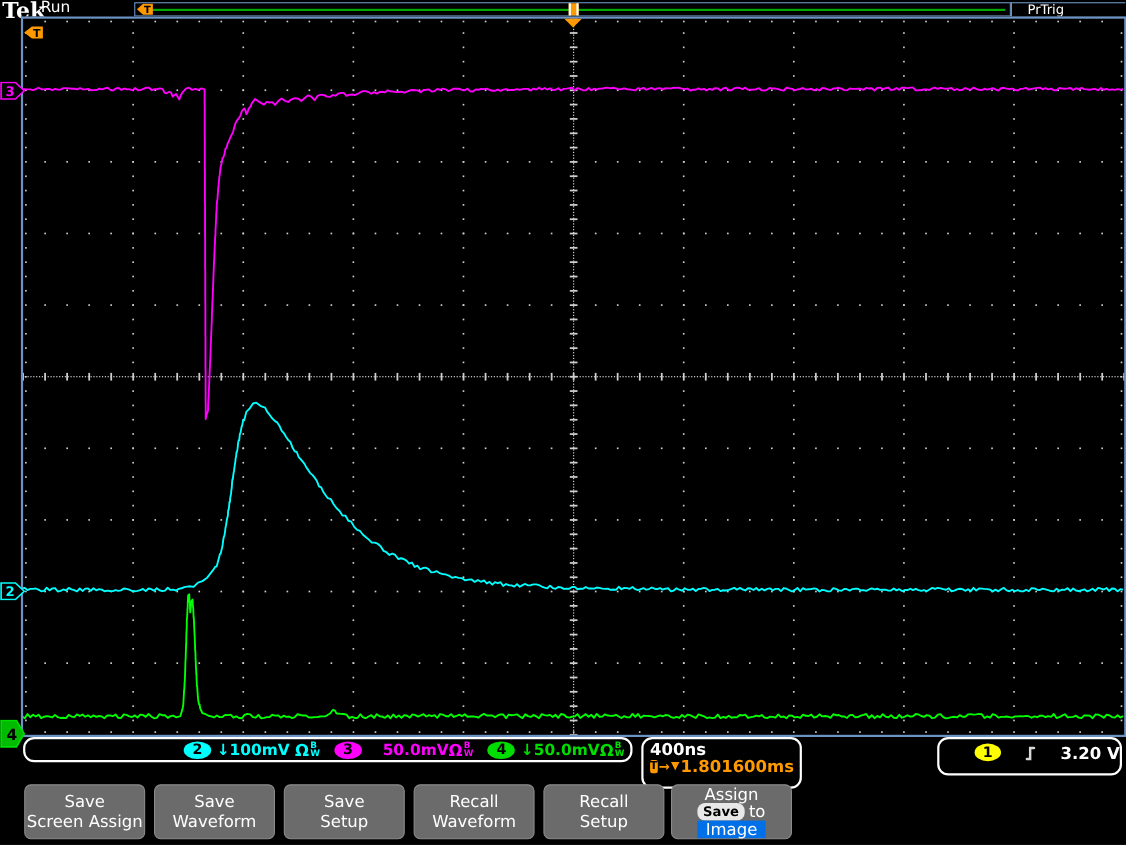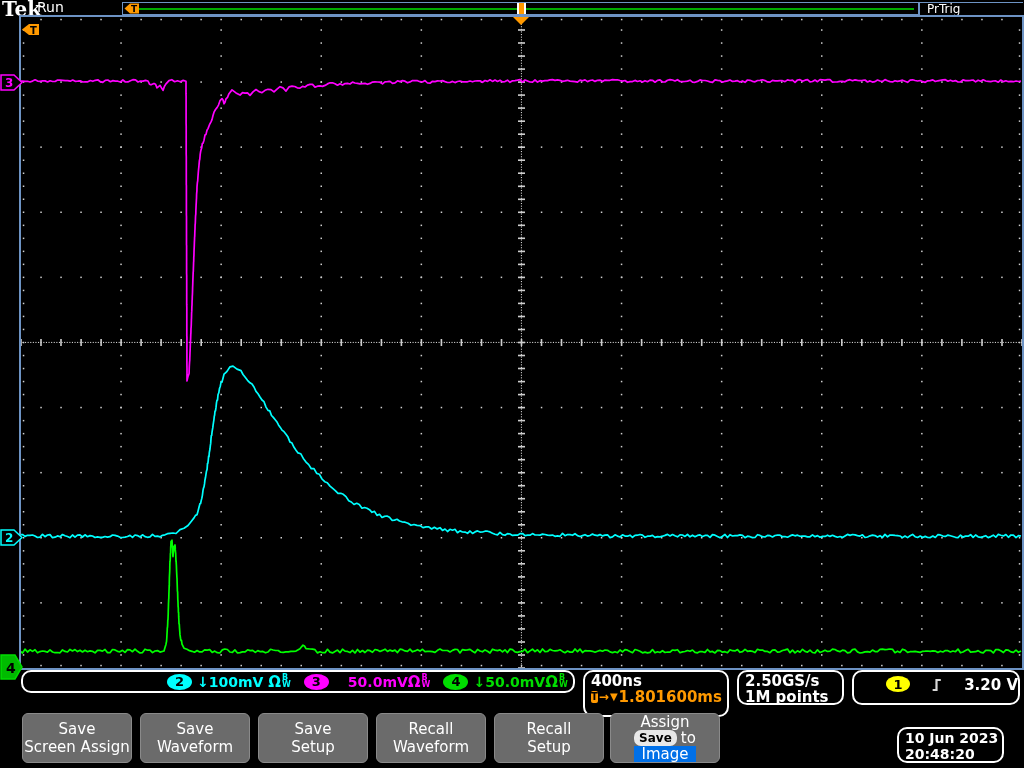--- a/index.html
+++ b/index.html
@@ -6,21 +6,21 @@
   #screen{position:relative;width:1024px;height:768px;background:#000;overflow:hidden;
           font-family:"DejaVu Sans",sans-serif;-webkit-font-smoothing:none;}
   .abs{position:absolute;}
   
   #tek-logo{left:2px;top:-3px;color:#fff;font-family:"DejaVu Serif",serif;font-weight:bold;font-size:20px;}
   #run-status{left:37px;top:-1px;color:#fff;font-size:14px;}
   #record-bar{left:122px;top:2px;width:797px;height:13px;border:1px solid #6d93c4;background:#000;box-sizing:border-box;}
   #record-line{position:absolute;left:8px;top:5px;width:783px;height:2px;background:#00aa00;}
   #record-trig{position:absolute;left:1px;top:0px;}
   #window-marker{position:absolute;left:394px;top:0px;width:5px;height:11px;background:#ff9900;border-left:2px solid #fff;border-right:2px solid #fff;}
-  #prtrig-box{left:919px;top:2px;width:104px;height:14px;border:1px solid #6d93c4;border-right:none;box-sizing:border-box;color:#fff;font-size:12px;line-height:12px;padding-left:7px;}
+  #prtrig-box{left:919px;top:2px;width:104px;height:14px;border:1px solid #6d93c4;border-right:none;box-sizing:border-box;color:#fff;font-size:12px;line-height:12px;padding-left:14px;}
   
   #graticule{left:19px;top:15px;width:1005px;height:655px;border:2px solid #6d93c4;box-sizing:border-box;background:#000;}
   #waveform-svg{position:absolute;left:0;top:0;}
   #expansion-triangle{left:513px;top:17px;width:0;height:0;border-left:8px solid transparent;border-right:8px solid transparent;border-top:8px solid #ff9900;}
   #trig-offscreen{left:21px;top:23px;}
   #ch3-marker{left:0px;top:74px;}
   #ch2-marker{left:0px;top:529px;}
   #ch4-marker{left:0px;top:654px;}
   
   .rbox{border:2px solid #fff;border-radius:10px;box-sizing:border-box;background:#000;}
@@ -1847,24 +1847,20 @@
   <div class="abs rbox" id="timebase-box">
     <div id="tb-scale">400ns</div>
     <div id="tb-delay-row">
       <span id="tb-badge">T</span>
       <span id="tb-arrow">→</span>
       <span id="tb-marker">▼</span>
       <span>1.801600ms</span>
     </div>
   </div>
 
-  <div class="abs rbox" id="acq-box">
-    <div>2.50GS/s</div>
-    <div>1M points</div>
-  </div>
 
   <div class="abs rbox" id="trigger-box">
     <div id="trig-badge">1</div>
     <svg id="trig-slope" width="12" height="16">
       <path d="M1.5,13 L4.5,13 L4.5,3 L8,3" stroke="#d8d8d8" stroke-width="2.2" fill="none" stroke-linecap="round"></path>
     </svg>
     <span id="trig-level">3.20 V</span>
   </div>
 
   <div class="menu-btn" style="left:22px">
@@ -1889,18 +1885,14 @@
   </div>
   <div class="menu-btn" id="assign-btn" style="left:610px">
     <span>Assign</span>
     <span class="inline-row">
       <span id="assign-save">Save</span>
       <span>to</span>
     </span>
     <span id="assign-target">Image</span>
   </div>
 
-  <div class="abs" id="datetime-box">
-    <div>10 Jun 2023</div>
-    <div>20:48:20</div>
-  </div>
 
 </div>
 
 </body></html>

